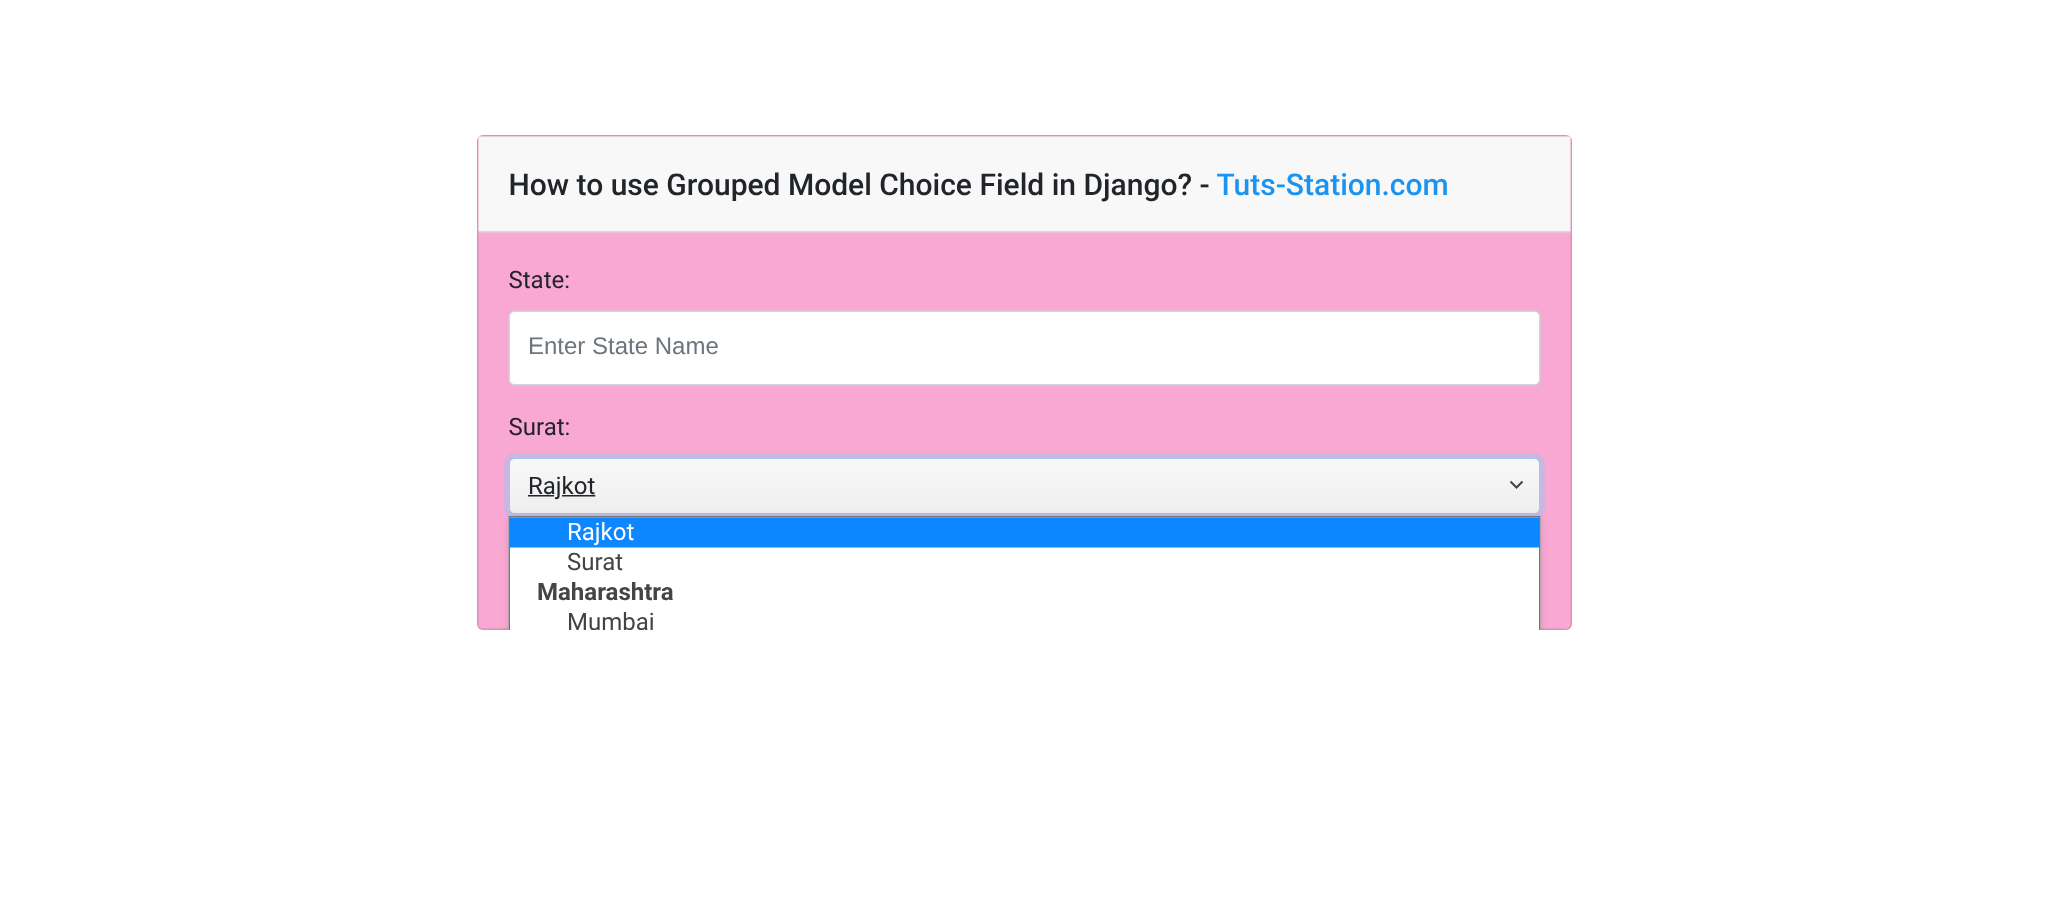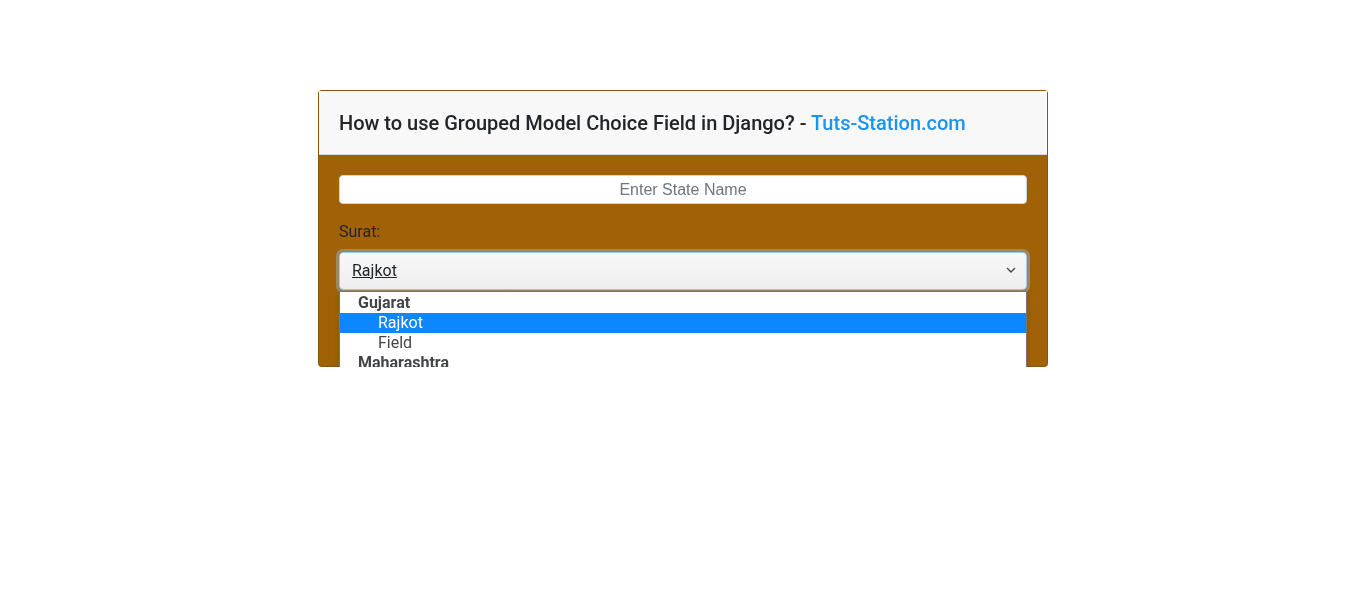--- a/index.html
+++ b/index.html
@@ -14,21 +14,21 @@
       font-size: 16px;
       line-height: 1.5;
     }
     .container {
       width: 730px;
       margin: 90px auto 0;
     }
     .card {
       border: 1px solid rgba(0,0,0,0.125);
       border-radius: 0.25rem;
-      background: #a16207;
+      background: #f9a8d4;
     }
     .card-header {
       background: #f8f8f8;
       border-bottom: 1px solid rgba(0,0,0,0.125);
       padding: 17px 20px 16px;
       font-size: 20px;
       font-weight: 500;
       color: #212529;
     }
     .card-header a {
@@ -51,22 +51,21 @@
     .form-control {
       display: block;
       width: 100%;
       padding: 7px 12px;
       font-size: 16px;
       line-height: 1.5;
       color: #495057;
       background: #fff;
       border: 1px solid #ced4da;
       border-radius: 0.25rem;
-      height: 29px;
-      text-align: center;
+      height: 50px;
     }
     .form-control::placeholder {
       color: #6c757d;
       opacity: 1;
     }
     .select-wrapper {
       position: relative;
       text-decoration: underline;
     }
     .select-display {
@@ -136,37 +135,37 @@
 </head>
 <body>
 
 <div class="container">
   <div class="card">
     <div class="card-header">
       <span>How to use Grouped Model Choice Field in Django? - </span><a href="#">Tuts-Station.com</a>
     </div>
     <div class="card-body">
       <div class="form-group">
+        <label class="form-label">State:</label>
         <input type="text" class="form-control" placeholder="Enter State Name" style="">
       </div>
       <div class="form-group">
         <label class="form-label">Surat:</label>
         <div class="select-wrapper">
           <div class="select-display">
             <span>Rajkot</span>
             <span class="chevron-icon">
               <svg width="10" height="10" viewBox="0 0 10 10">
                   <path d="M1 3 L5 7 L9 3" fill="none" stroke="#444" stroke-width="1.3"></path>
                 </svg>
             </span>
           </div>
           <div class="dropdown-list" id="dropdown-list">
-              <div class="dropdown-group-label">Gujarat</div>
               <div class="dropdown-option selected">Rajkot</div>
-              <div class="dropdown-option">Field</div>
+              <div class="dropdown-option">Surat</div>
               <div class="dropdown-group-label">Maharashtra</div>
               <div class="dropdown-option">Mumbai</div>
               <div class="dropdown-option">Pune</div>
               <div class="dropdown-group-label">Uttar Pradesh</div>
               <div class="dropdown-option">Lucknow</div>
               <div class="dropdown-option">Agra</div>
             </div>
         </div>
       </div>
       <button class="btn-submit" style="visibility:hidden;">Submit</button>

